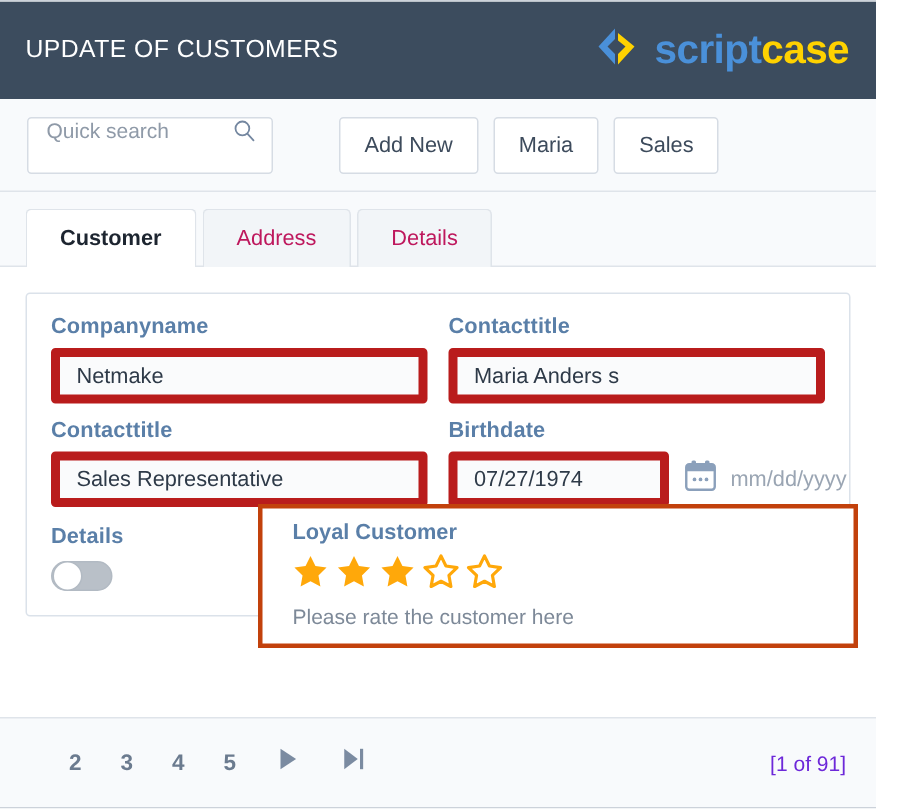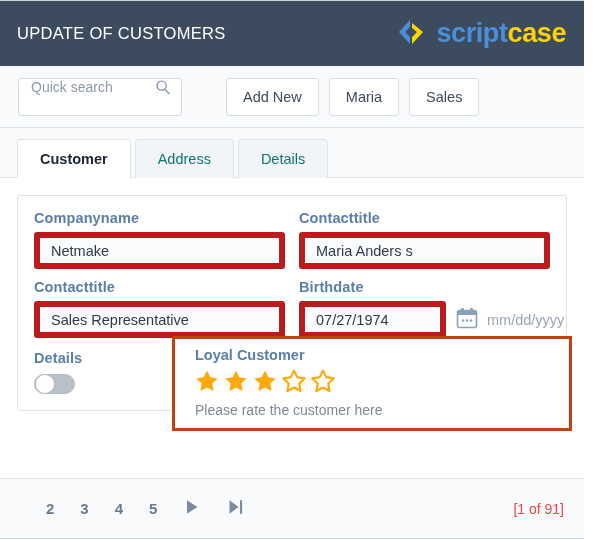--- a/index.html
+++ b/index.html
@@ -115,21 +115,21 @@
     border-bottom: 1px solid #dfe4ea;
     display: flex;
     align-items: flex-end;
     height: 50px;
   }
   .tab {
     height: 39px;
     line-height: 38px;
     padding: 0 22px;
     font-size: 14.5px;
-    color: #0f766e;
+    color: #be185d;
     background: #f2f5f8;
     border: 1px solid #dfe4ea;
     border-bottom: none;
     border-radius: 4px 4px 0 0;
     margin-right: 4px;
     cursor: pointer;
     position: relative;
     top: 1px;
   }
   .tab.active {
@@ -239,21 +239,21 @@
   .page-num {
     color: #6b7b8f;
     font-size: 15px;
     font-weight: bold;
     cursor: pointer;
     text-decoration: none;
   }
   .page-arrow { display:block; cursor: pointer; }
   .page-counter {
     margin-left: auto;
-    color: #ef4444;
+    color: #6d28d9;
     font-size: 14px;
   }
 </style>
 </head>
 <body>
 
 <div id="app">
 
   <div class="header">
     <div class="header-title">UPDATE OF CUSTOMERS</div>

